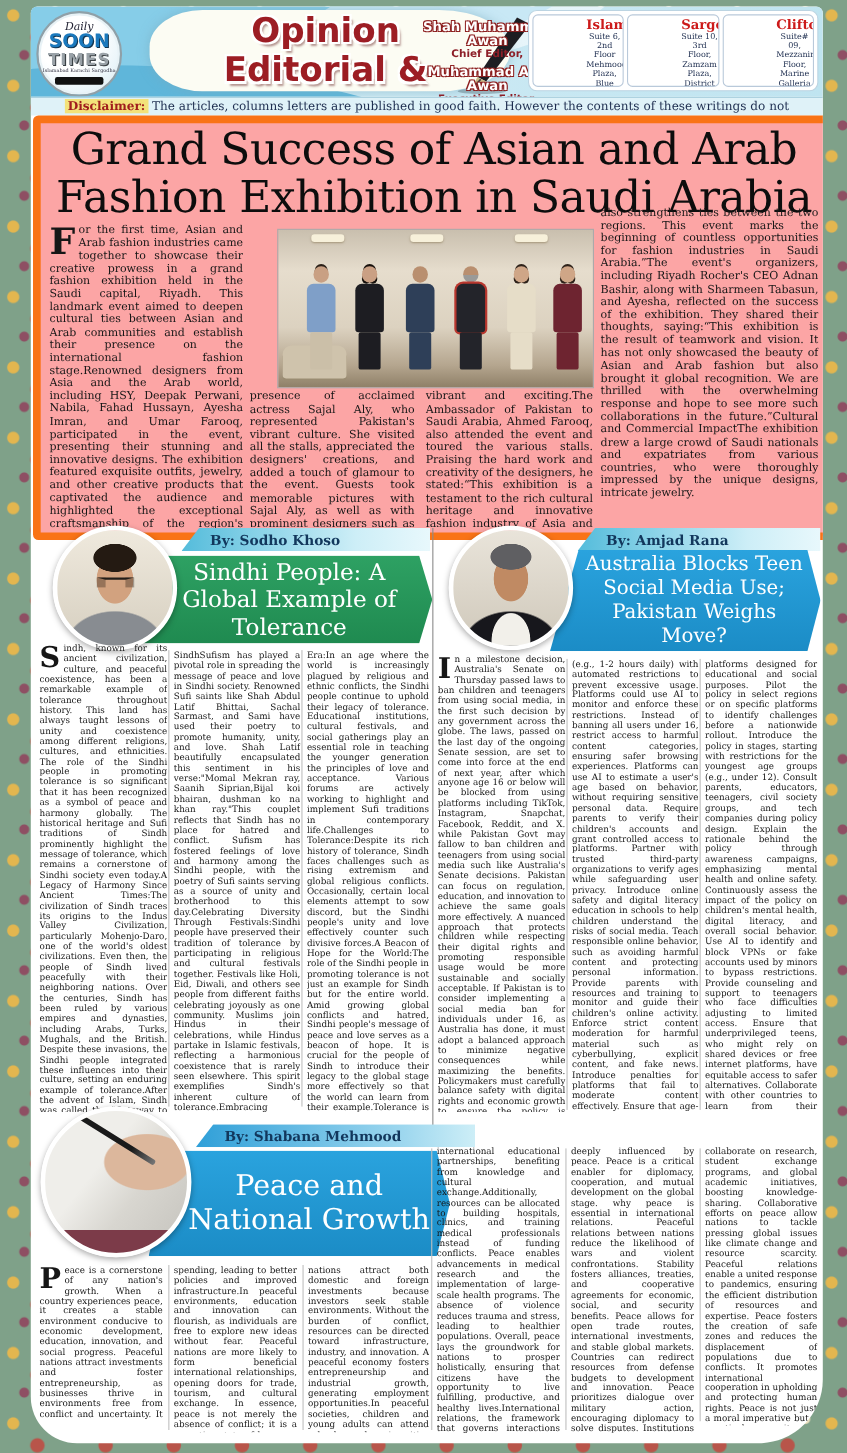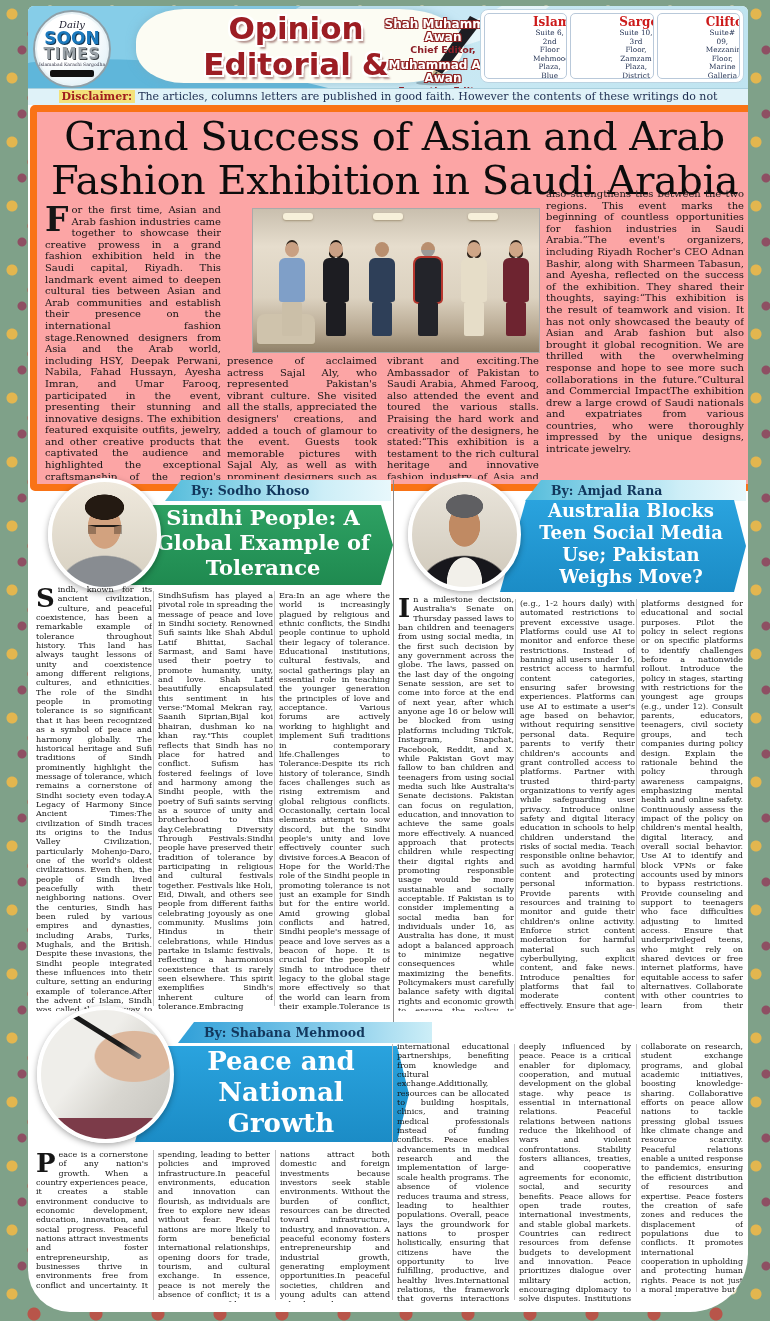--- a/index.html
+++ b/index.html
@@ -57,21 +57,21 @@
   .person{position:absolute;bottom:14px;width:34px;height:96px;}
   .person .head{width:14px;height:15px;border-radius:50%;margin:0 auto;background:#c9a083;}
   .person .torso{width:26px;height:44px;margin:1px auto 0;border-radius:6px 6px 3px 3px;}
   .person .legs{width:20px;height:34px;margin:0 auto;border-radius:2px;}
   
   .circlepic{position:absolute;border-radius:50%;border:4px solid #fff;box-shadow:0 2px 6px rgba(0,0,0,.35);overflow:hidden;box-sizing:border-box;}
   .byline{position:absolute;height:21px;display:flex;align-items:center;padding-left:26px;box-sizing:border-box;
           font-weight:bold;font-size:12.5px;color:#12375c;clip-path:polygon(16px 0,100% 0,100% 100%,0 100%);}
   .byl-teal{background:linear-gradient(90deg,#54bcdb,#cdeef7 70%,#e8f8fc);}
   .byl-blue{background:linear-gradient(90deg,#2f9fd8,#9fd8ef 75%,#cdeef7);}
-  .banner{position:absolute;display:flex;justify-content:center;text-align:center;color:#fff;font-weight:bold;
+  .banner{position:absolute;display:flex;align-items:center;justify-content:center;text-align:center;color:#fff;font-weight:normal;
           clip-path:polygon(26px 0,calc(100% - 12px) 0,100% 50%,calc(100% - 12px) 100%,0 100%);}
   .ban-green{background:linear-gradient(180deg,#2ea163,#1f8a50);}
   .ban-blue{background:linear-gradient(180deg,#2aa3de,#1b8cc6);}
   .midcol{font-size:8px;line-height:9.35px;}
   .midcol .dropcap{font-size:26px;line-height:22px;}
   .vline{position:absolute;width:1px;background:#bfbfbf;}
   .divider{position:absolute;width:1px;background:#8b8b8b;}
   
   .pic-sodho{background:
       radial-gradient(ellipse 20px 13px at 50% 24%, #241a12 96%, rgba(0,0,0,0)),

